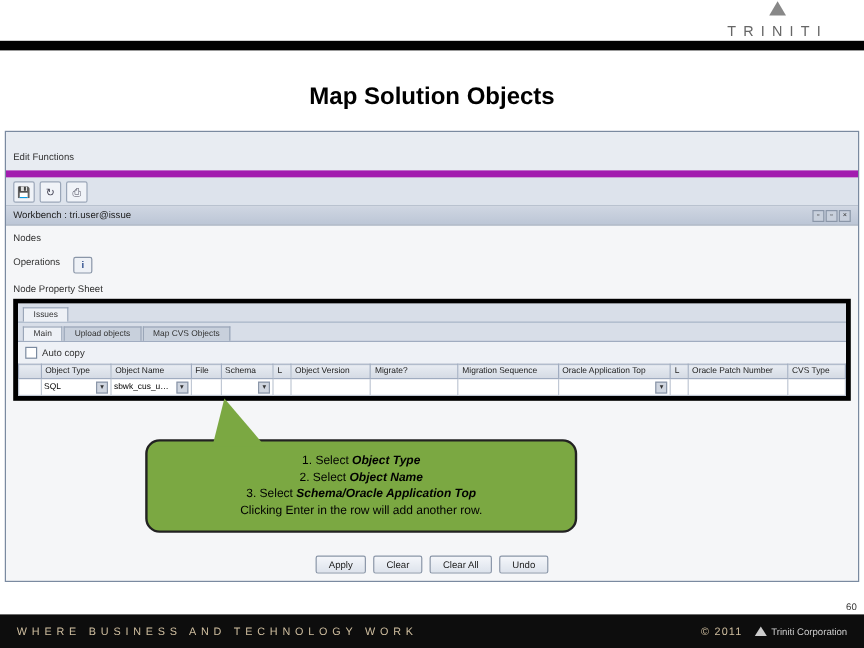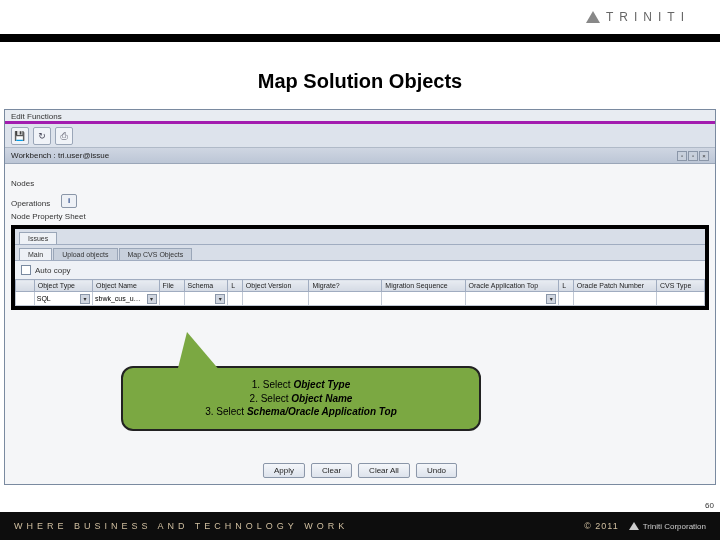--- a/index.html
+++ b/index.html
@@ -1,39 +1,39 @@
 <!DOCTYPE html>
 <html><head>
 <meta charset="utf-8">
 <style>
   * { box-sizing: border-box; margin: 0; padding: 0; }
   body { width: 720px; height: 540px; font-family: Arial, sans-serif; background: #fff; position: relative; }
 
   .top-bar { height: 34px; background: #fff; display: flex; justify-content: flex-end; align-items: center; padding-right: 30px; }
-  .logo { display: flex; align-items: center; gap: 6px; }
+  .logo { display: flex; align-items: center; gap: 6px; flex-direction: column; }
   .logo-mark { width: 0; height: 0; border-left: 7px solid transparent; border-right: 7px solid transparent; border-bottom: 12px solid #888; }
   .logo-text { letter-spacing: 6px; font-size: 12px; color: #666; font-weight: 300; }
   .black-band { height: 8px; background: #000; }
 
   .slide-title { text-align: center; font-size: 20px; font-weight: bold; padding: 28px 0 16px; color: #000; }
 
   .app-frame { margin: 0 4px; border: 1px solid #7a8aa0; background: #f5f6f8; height: 376px; position: relative; }
   .title-bar { height: 14px; background: linear-gradient(#e8ecf2,#d8dee8); display: flex; align-items: center; padding: 0 4px; font-size: 8px; color: #333; justify-content: space-between; }
   .title-bar .win-btns { display: flex; gap: 1px; }
   .win-btn { width: 10px; height: 10px; background: #c8d0dc; border: 1px solid #8a96a8; font-size: 6px; text-align: center; line-height: 8px; color: #333; }
 
-  .menu-strip { height: 14px; background: #e8ecf2; font-size: 8px; color: #333; padding: 2px 6px; border-bottom: 3px solid #a21caf; }
+  .menu-strip { height: 14px; background: #e8ecf2; font-size: 8px; color: #333; padding: 16px 6px; border-bottom: 6px solid #a21caf; }
   .toolbar { height: 24px; background: #dde3ec; display: flex; align-items: center; gap: 4px; padding: 0 6px; border-bottom: 1px solid #b0bac8; }
   .tb-btn { width: 18px; height: 18px; background: #f0f3f8; border: 1px solid #9aa6b8; border-radius: 2px; font-size: 9px; text-align: center; line-height: 16px; color: #445; }
 
   .workbench-hdr { height: 16px; background: linear-gradient(#cfd6e2,#bcc6d6); font-size: 8px; color: #222; padding: 2px 6px; display: flex; justify-content: space-between; align-items: center; border-bottom: 1px solid #9aa6b8; }
   .wb-btns { display: flex; gap: 1px; }
 
   .inner { padding: 6px; }
-  .sub-row { height: 18px; display: flex; align-items: flex-end; gap: 6px; font-size: 8px; color: #333; margin-bottom: 2px; }
+  .sub-row { height: 18px; display: flex; align-items: flex-start; gap: 6px; font-size: 8px; color: #333; margin-bottom: 2px; }
   .sub-row .lbl { min-width: 44px; }
   .info-btn { width: 16px; height: 14px; background: #eef1f6; border: 1px solid #8a96a8; border-radius: 2px; text-align: center; font-size: 8px; line-height: 12px; color: #2a4a8a; font-weight: bold; }
 
   .panel-title { font-size: 8px; color: #333; padding: 2px 0; }
   .panel { border: 4px solid #000000; background: #eef1f6; margin-top: 2px; }
   .tab-row { height: 16px; background: #d8dee8; display: flex; align-items: flex-end; padding-left: 4px; font-size: 7px; gap: 0; border-bottom: 1px solid #a0acc0; }
   .tab { padding: 2px 8px; background: #c8d0dc; border: 1px solid #9aa6b8; border-bottom: none; margin-right: 1px; color: #333; }
   .tab.active { background: #eef1f6; }
   .chk-row { padding: 4px 6px; font-size: 8px; color: #333; display: flex; align-items: center; gap: 4px; }
   .chk { width: 10px; height: 10px; border: 1px solid #7a8aa0; background: #fff; }
@@ -168,20 +168,21 @@
         </tbody>
       </table>
     </div>
   </div>
 
   <div class="callout-wrap">
     <div class="callout">
       <div><span>1. Select </span><b><i>Object Type</i></b></div>
       <div><span>2. Select </span><b><i>Object Name</i></b></div>
       <div><span>3. Select </span><b><i>Schema/Oracle Application Top</i></b></div>
+      <div><span>Clicking Enter in the row will add another row.</span></div>
     </div>
   </div>
 
   <div class="bottom-btns">
     <button class="act-btn">Apply</button>
     <button class="act-btn">Clear</button>
     <button class="act-btn">Clear All</button>
     <button class="act-btn">Undo</button>
   </div>
 </div>

